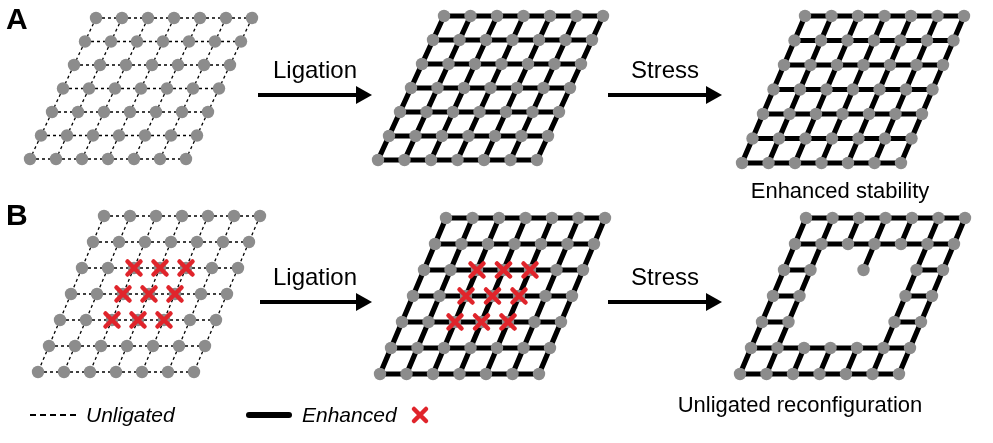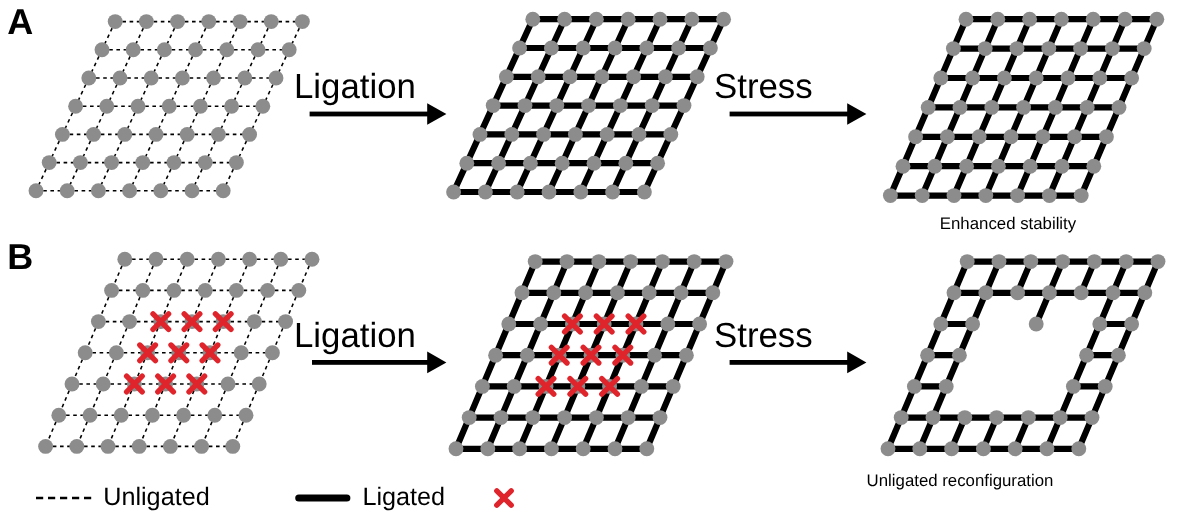--- a/index.html
+++ b/index.html
@@ -22,29 +22,29 @@
     font-size:30px;font-weight:bold;line-height:1;
   }
   .arrow{position:absolute;height:18px;}
   .arrow .shaft{position:absolute;left:0;right:12px;top:7px;height:4px;background:var(--edge);}
   .arrow .head{
     position:absolute;right:0;top:0;width:0;height:0;
     border-top:9px solid transparent;border-bottom:9px solid transparent;
     border-left:16px solid var(--edge);
   }
   .arrow-label{
-    position:absolute;width:140px;
-    font-size:29px;line-height:1.2;
+    position:absolute;width:140px;text-align:center;
+    font-size:24px;line-height:1.2;
   }
   .result-label{
     position:absolute;text-align:center;
-    font-size:14px;line-height:1.2;
+    font-size:22px;line-height:1.2;
   }
   .legend{position:absolute;left:0;top:400px;width:993px;height:34px;}
-  .legend-item{position:absolute;top:0;height:30px;display:flex;align-items:center;}
+  .legend-item{position:absolute;top:0;height:30px;display:flex;align-items:center;font-style:italic;}
   .sample-dashed{display:inline-block;width:46px;height:0;border-top:2px dashed #000;margin-right:10px;}
   .sample-solid{display:inline-block;width:46px;height:6px;background:var(--edge);border-radius:3px;margin-right:10px;}
   .sample-cross{display:inline-block;width:20px;height:20px;margin-right:8px;}
   .sample-cross path{stroke:var(--cross);stroke-width:4.5;stroke-linecap:round;fill:none;}
   .legend-label{font-size:21px;}
 </style>
 </head>
 <body>
 
 <div class="canvas">
@@ -880,21 +880,21 @@
 
   <div class="result-label" style="left:640px;top:392px;width:320px">Unligated reconfiguration</div>
 
   <div class="legend">
     <div class="legend-item" style="left:30px">
       <span class="sample-dashed"></span>
       <span class="legend-label">Unligated</span>
     </div>
     <div class="legend-item" style="left:246px">
       <span class="sample-solid"></span>
-      <span class="legend-label">Ligated</span>
+      <span class="legend-label">Enhanced</span>
     </div>
     <div class="legend-item" style="left:410px">
       <svg class="sample-cross" viewBox="0 0 20 20">
         <path d="M4 4 L16 16 M4 16 L16 4"></path>
       </svg>
     </div>
   </div>
 
 </div>
 

